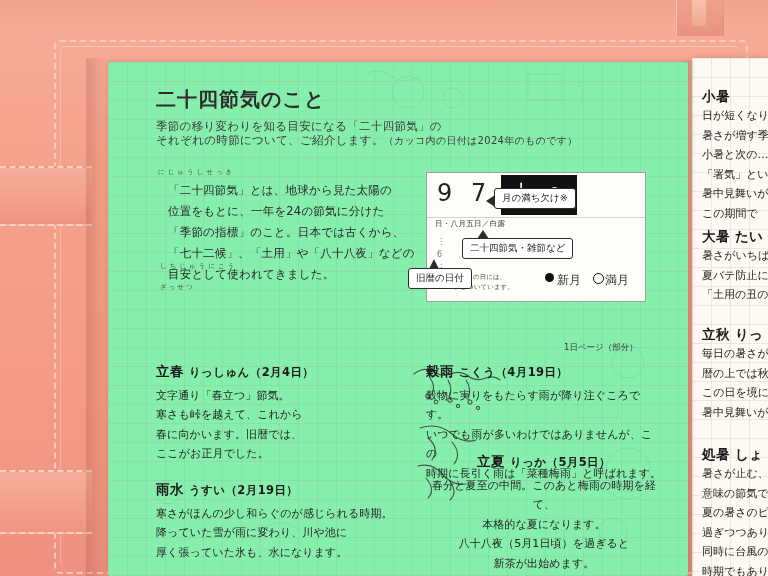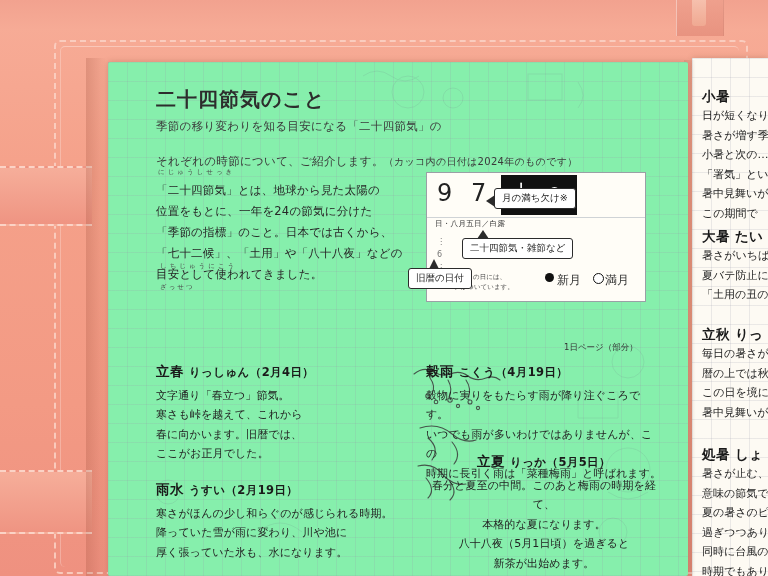--- a/index.html
+++ b/index.html
@@ -92,31 +92,31 @@
   .title{
     position:absolute;left:48px;top:24px;
     font-size:20px;font-weight:bold;color:#2d2d2d;letter-spacing:1px;
     font-family:"DejaVu Sans","Liberation Sans",sans-serif;
   }
   .subtitle1{
     position:absolute;left:48px;top:57px;font-size:11.5px;color:#3a3a3a;
     letter-spacing:.3px;
   }
   .subtitle2{
-    position:absolute;left:48px;top:92px;font-size:11.5px;color:#3a3a3a;
+    position:absolute;left:48px;top:71px;font-size:11.5px;color:#3a3a3a;
     letter-spacing:.3px;
     text-align:right;
   }
   .subtitle2 .small{font-size:10px;}
 
   .ruby{
     position:absolute;font-size:6.5px;color:#4a4a4a;letter-spacing:3px;
   }
   .body-col{
-    position:absolute;left:48px;top:118px;width:250px;
+    position:absolute;left:60px;top:118px;width:250px;
     font-size:11.5px;line-height:21px;color:#262626;letter-spacing:.2px;
   }
   .body-col div{white-space:nowrap;}
 
   
   .sample{
     position:absolute;left:318px;top:110px;width:218px;height:128px;
     border:1px solid #9aa0a6;background:#fffdf7;
   }
   .sample .row{position:absolute;left:0;top:0;width:218px;height:44px;

